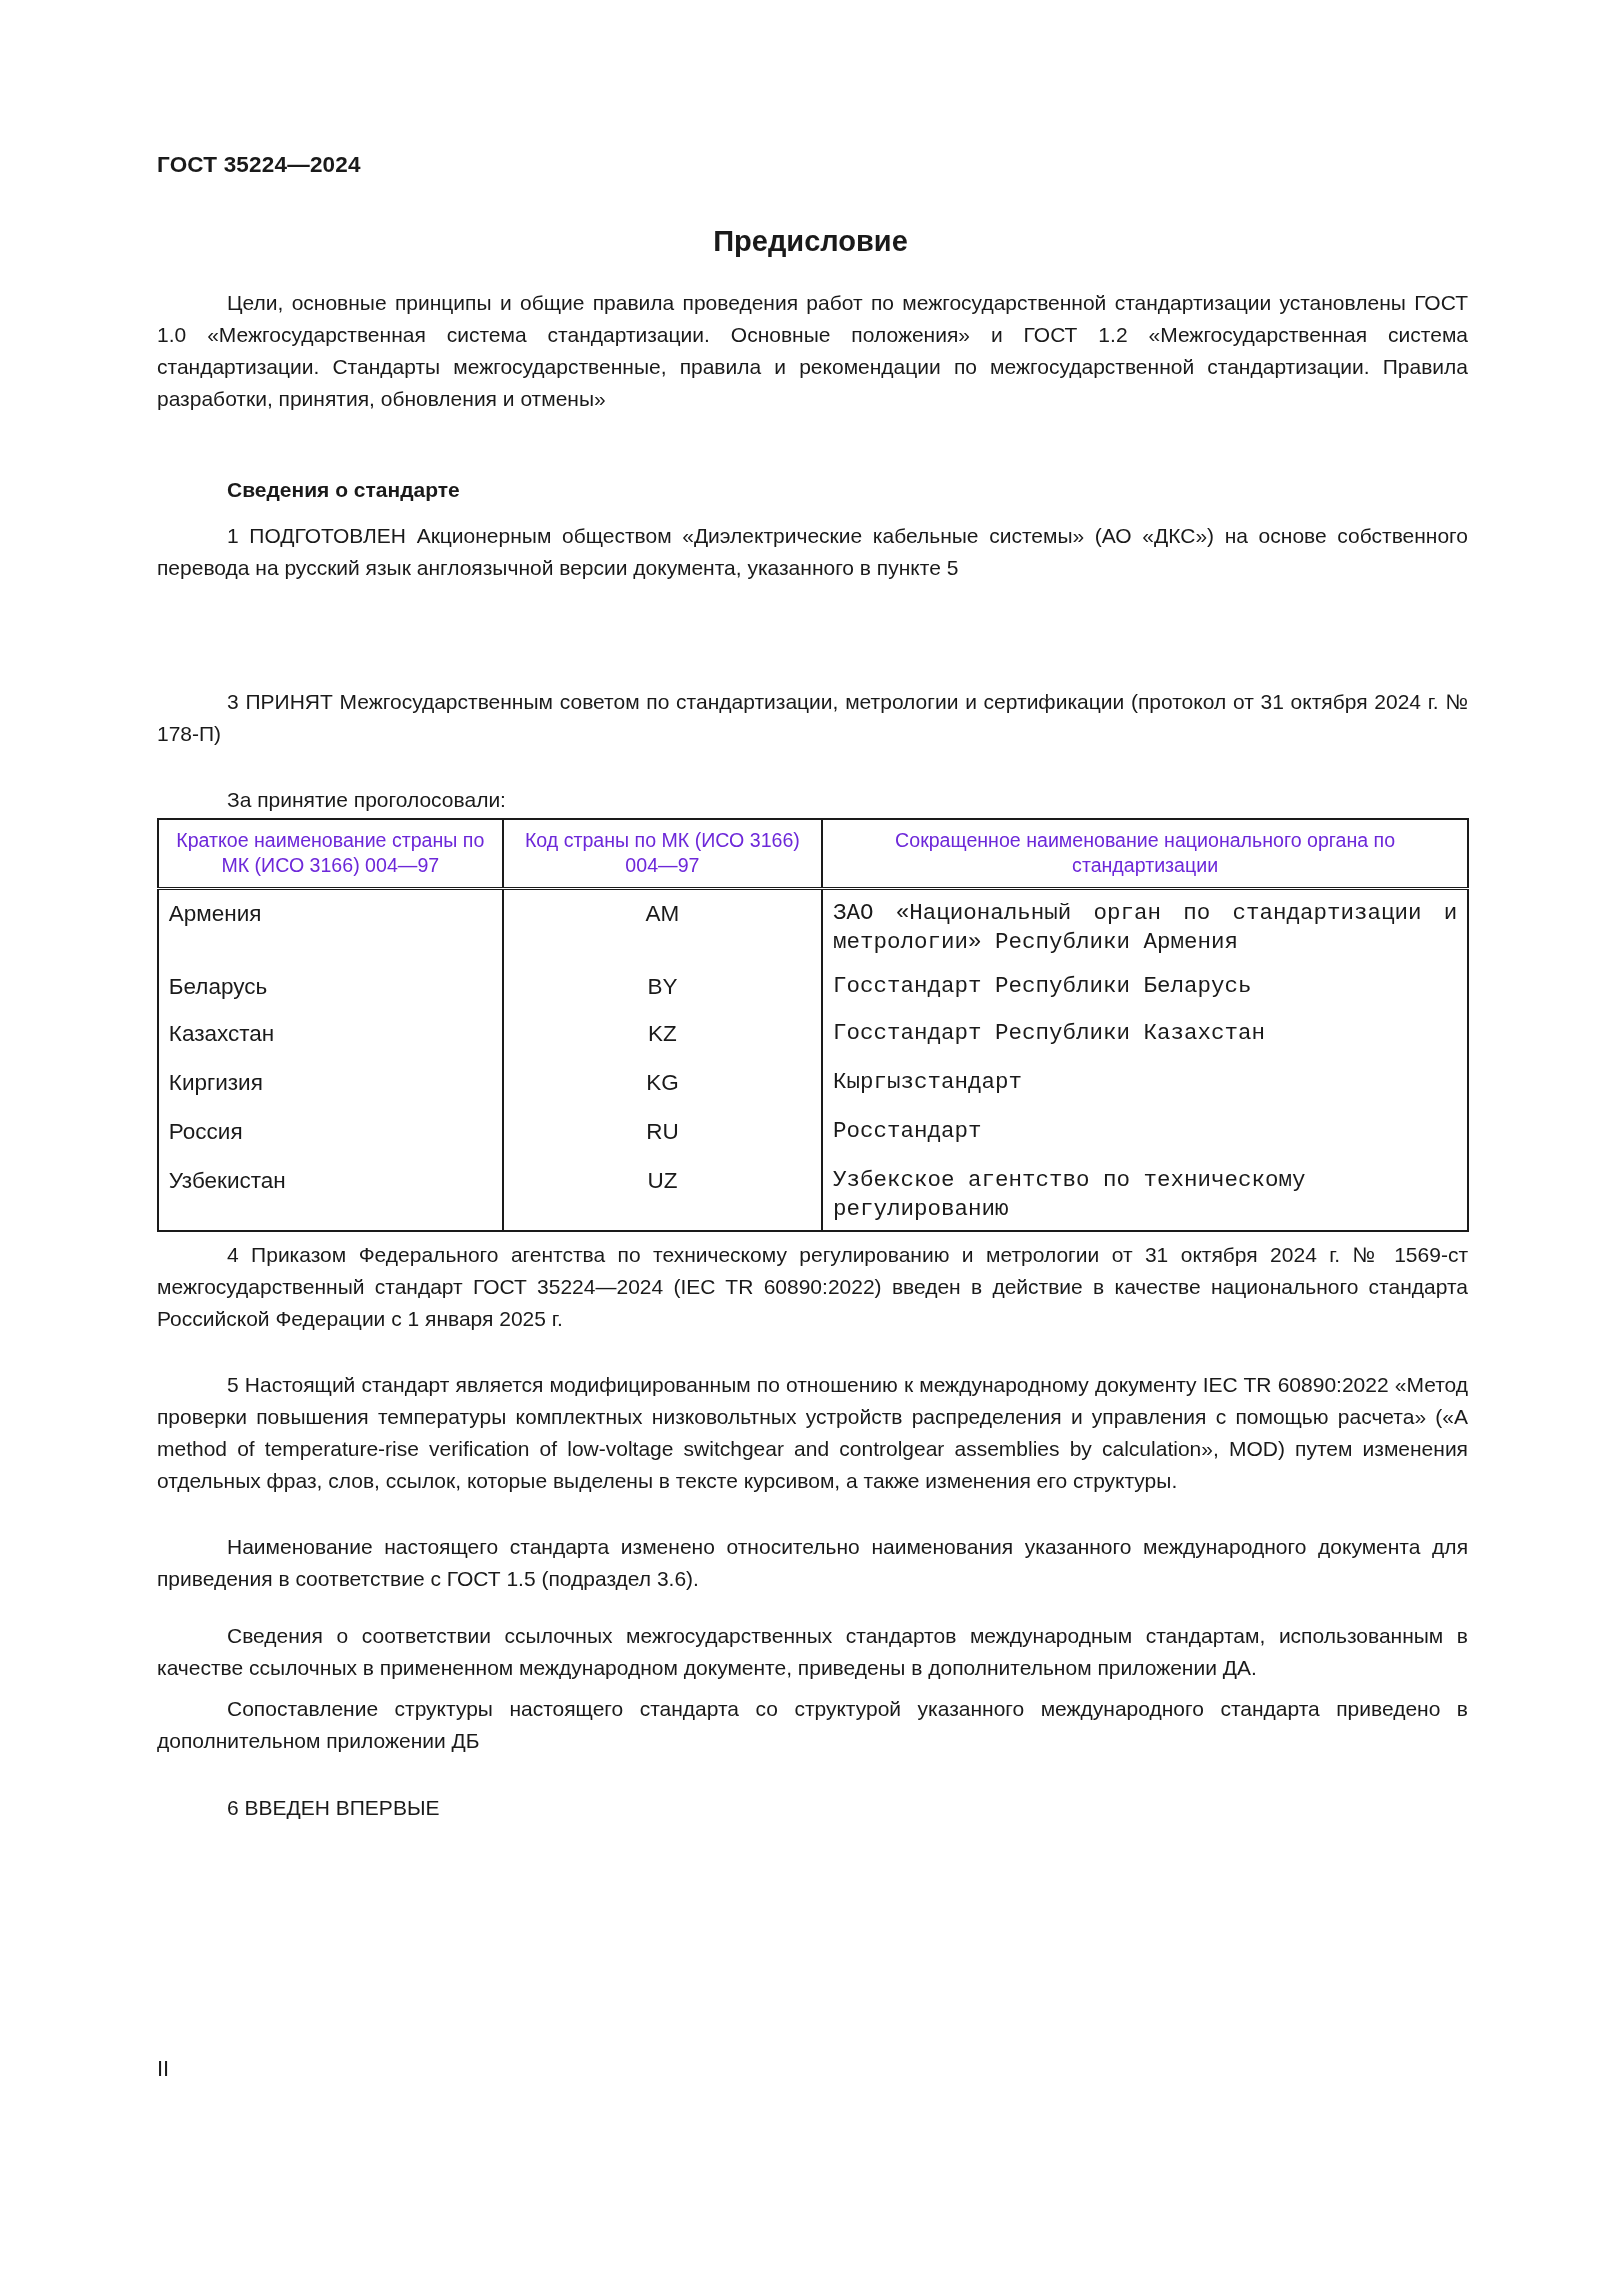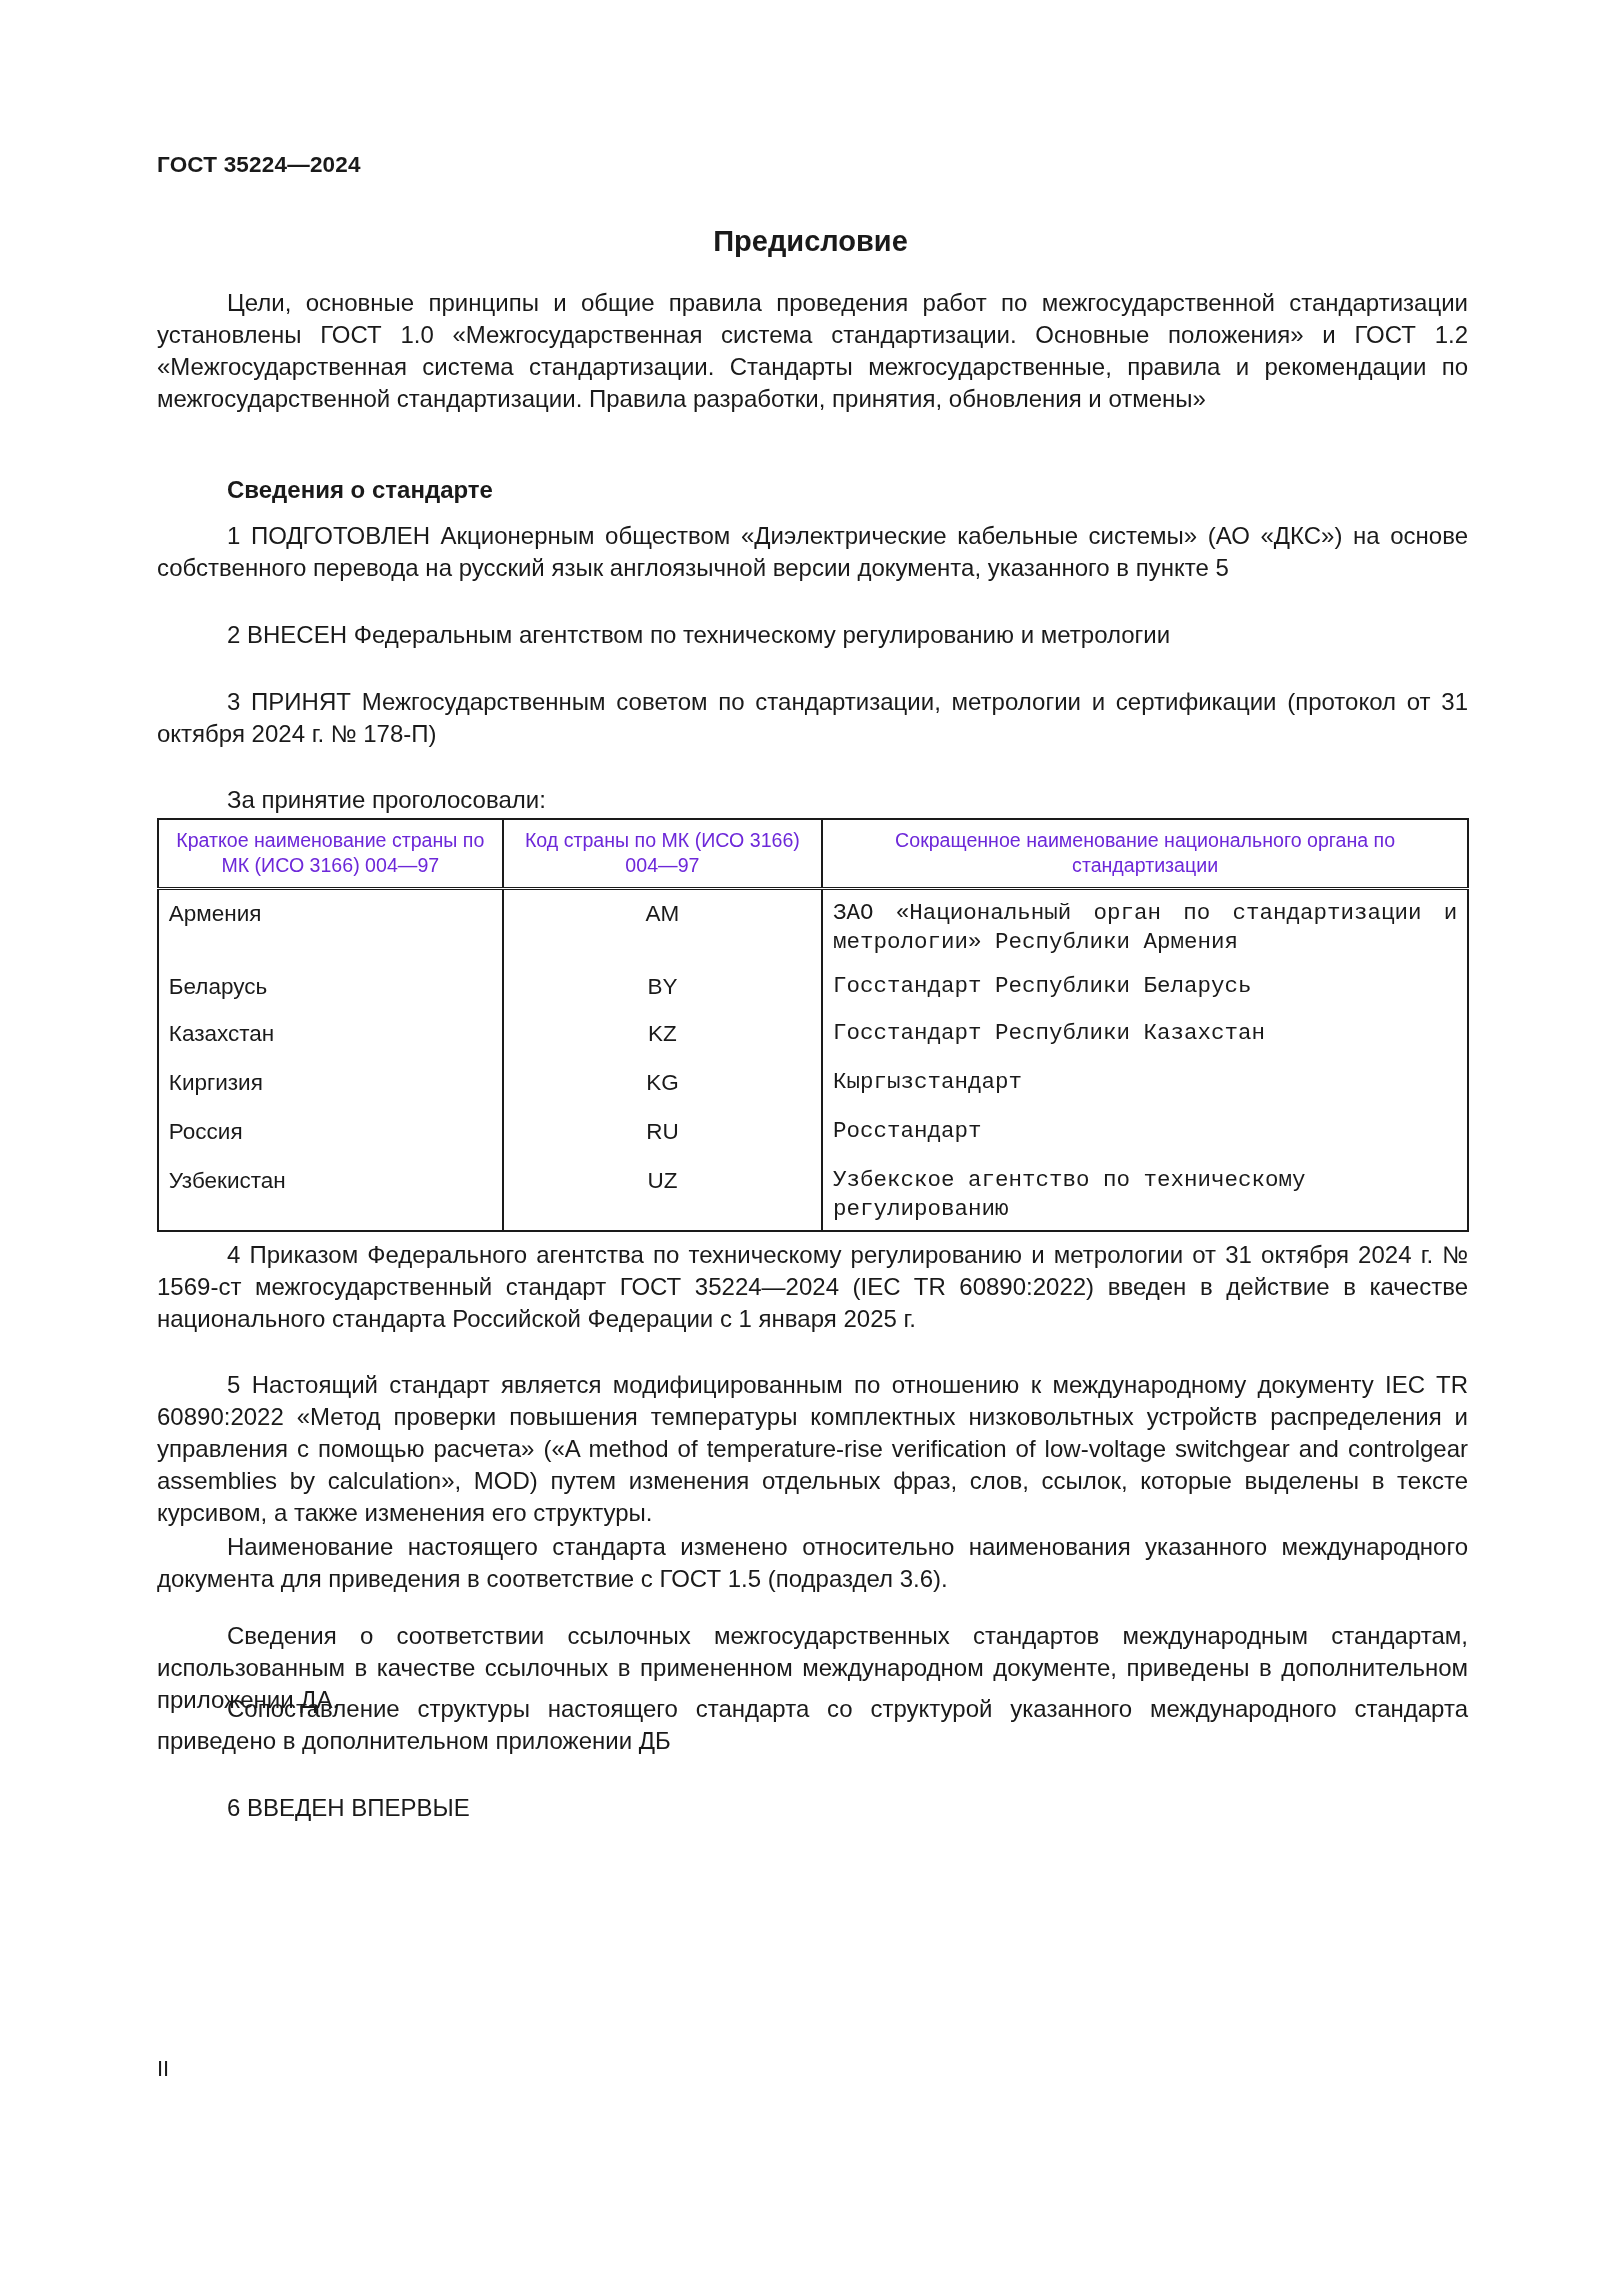--- a/index.html
+++ b/index.html
@@ -1,21 +1,21 @@
 <!DOCTYPE html>
 <html><head>
 <meta charset="utf-8">
 <style>
   html, body { margin: 0; padding: 0; background: #ffffff; }
   body { width: 1621px; height: 2293px; position: relative; overflow: hidden;
          font-family: "Liberation Sans", sans-serif; color: #1a1a1a; }
   .page { position: absolute; left: 0; top: 0; width: 1621px; height: 2293px; }
   .running-head { position: absolute; left: 157px; top: 152px; font-size: 22.5px; font-weight: bold; letter-spacing: 0.2px; text-align: center; }
   .title { position: absolute; left: 0; width: 1621px; top: 225px; text-align: center; font-size: 29px; font-weight: bold; }
-  .block { position: absolute; left: 157px; width: 1311px; font-size: 24px; line-height: 32px; text-align: justify; }
+  .block { position: absolute; left: 157px; width: 1311px; font-size: 21px; line-height: 32px; text-align: justify; }
   .indent { text-indent: 70px; }
   .bold { font-weight: bold; }
   .last-left { text-align-last: left; }
 
   table.votes { position: absolute; left: 157px; top: 818px; width: 1312px; border-collapse: collapse; font-size: 22.5px; }
   table.votes th { font-weight: normal; font-size: 19.6px; line-height: 25.5px; padding: 7.8px 5.9px 7.8px 5.9px; border-left: 2px solid #1a1a1a; border-right: 2px solid #1a1a1a; border-top: 2.9px solid #1a1a1a; text-align: center; vertical-align: middle; color: #6d28d9; }
   table.votes thead tr { border-bottom: 3.9px double #1a1a1a; }
   table.votes td { border-left: 2px solid #1a1a1a; border-right: 2px solid #1a1a1a; padding: 0 9.8px; vertical-align: top; line-height: 29px; }
   table.votes td.c1 { width: 323px; }
   table.votes td.c2 { width: 298px; text-align: center; }
@@ -31,21 +31,20 @@
   <div class="running-head">ГОСТ 35224—2024</div>
 
   <div class="title">Предисловие</div>
 
   <div class="block indent last-left" style="top:287px;">Цели, основные принципы и общие правила проведения работ по межгосударственной стандартизации установлены ГОСТ 1.0 «Межгосударственная система стандартизации. Основные положения» и ГОСТ 1.2 «Межгосударственная система стандартизации. Стандарты межгосударственные, правила и рекомендации по межгосударственной стандартизации. Правила разработки, принятия, обновления и отмены»</div>
 
   <div class="block indent bold" style="top:474px;">Сведения о стандарте</div>
 
   <div class="block indent last-left" style="top:520px;">1 ПОДГОТОВЛЕН Акционерным обществом «Диэлектрические кабельные системы» (АО «ДКС») на основе собственного перевода на русский язык англоязычной версии документа, указанного в пункте 5</div>
 
-  <div class="block indent last-left" style="top:619px;">2 ВНЕСЕН Федеральным агентством по техническому регулированию и метрологии</div>
 
   <div class="block indent last-left" style="top:686px;">3 ПРИНЯТ Межгосударственным советом по стандартизации, метрологии и сертификации (протокол от 31 октября 2024 г. № 178-П)</div>
 
   <div class="block indent last-left" style="top:784px;">За принятие проголосовали:</div>
 
   <table class="votes">
     <thead>
       <tr>
         <th style="width:323px;">Краткое наименование страны по МК (ИСО 3166) 004—97</th>
         <th style="width:298px;">Код страны по МК (ИСО 3166) 004—97</th>

